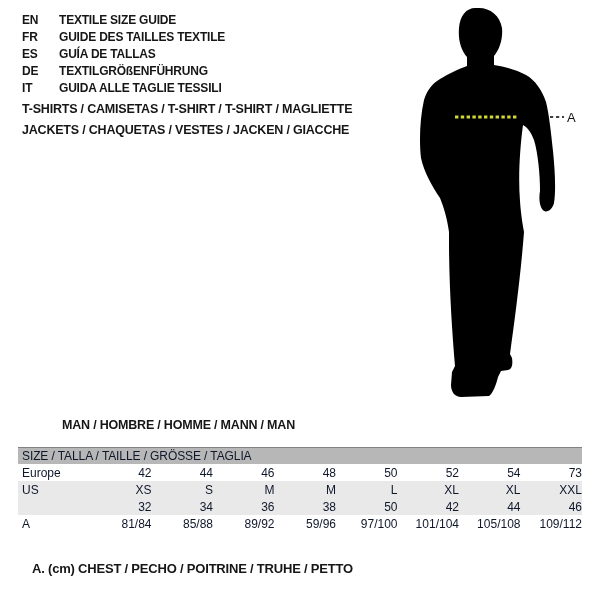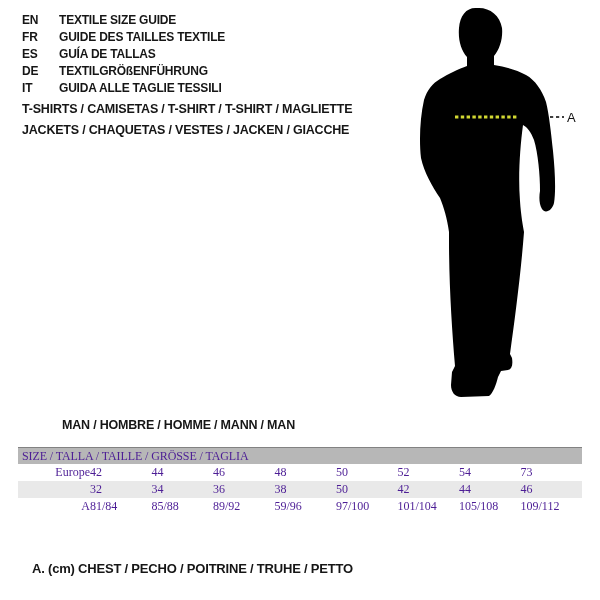--- a/index.html
+++ b/index.html
@@ -14,30 +14,30 @@
   .lang-code{width:37px;flex:0 0 37px;}
   
   .cat-block{position:absolute;left:22px;top:99px;font-weight:700;font-size:12.5px;line-height:21px;letter-spacing:-0.2px;white-space:nowrap;}
   
   .figure-svg{position:absolute;left:415px;top:5px;}
   
   .section-title{position:absolute;left:20px;top:418px;font-weight:700;font-size:12.5px;letter-spacing:-0.2px;margin-left:42px;}
   
   .size-table{
     position:absolute;left:18px;top:447px;width:564px;
-    border-collapse:collapse;table-layout:fixed;font-size:12px;color:#4c1d95;font-family:Liberation Serif, serif;
+    border-collapse:collapse;table-layout:fixed;font-size:12px;color:#0f172a;
   }
   .size-table col.c-label{width:72px;}
   .size-table th{
     background:#b7b7b7;border-top:1px solid #828282;
     text-align:left;font-weight:400;font-size:12px;letter-spacing:-0.1px;
     height:16px;padding:0 0 0 4px;
   }
-  .size-table td{height:17px;padding:0;text-align:left;font-weight:400;white-space:nowrap;}
-  .size-table td.lbl{text-align:right;padding-left:4px;}
+  .size-table td{height:17px;padding:0;text-align:right;font-weight:400;white-space:nowrap;}
+  .size-table td.lbl{text-align:left;padding-left:4px;}
   .size-table tr.shade td{background:#e9e9e9;}
   
   .footnote{position:absolute;left:32px;top:547px;font-weight:700;font-size:13px;letter-spacing:-0.2px;margin-top:14px;}
 </style>
 </head>
 <body>
 
 <div class="canvas">
 
   <div class="lang-block">
@@ -135,20 +135,31 @@
         <td>42</td>
         <td>44</td>
         <td>46</td>
         <td>48</td>
         <td>50</td>
         <td>52</td>
         <td>54</td>
         <td>73</td>
       </tr>
       <tr class="shade">
+        <td class="lbl">US</td>
+        <td>XS</td>
+        <td>S</td>
+        <td>M</td>
+        <td>M</td>
+        <td>L</td>
+        <td>XL</td>
+        <td>XL</td>
+        <td>XXL</td>
+      </tr>
+      <tr class="shade">
         <td class="lbl"></td>
         <td>32</td>
         <td>34</td>
         <td>36</td>
         <td>38</td>
         <td>50</td>
         <td>42</td>
         <td>44</td>
         <td>46</td>
       </tr>

